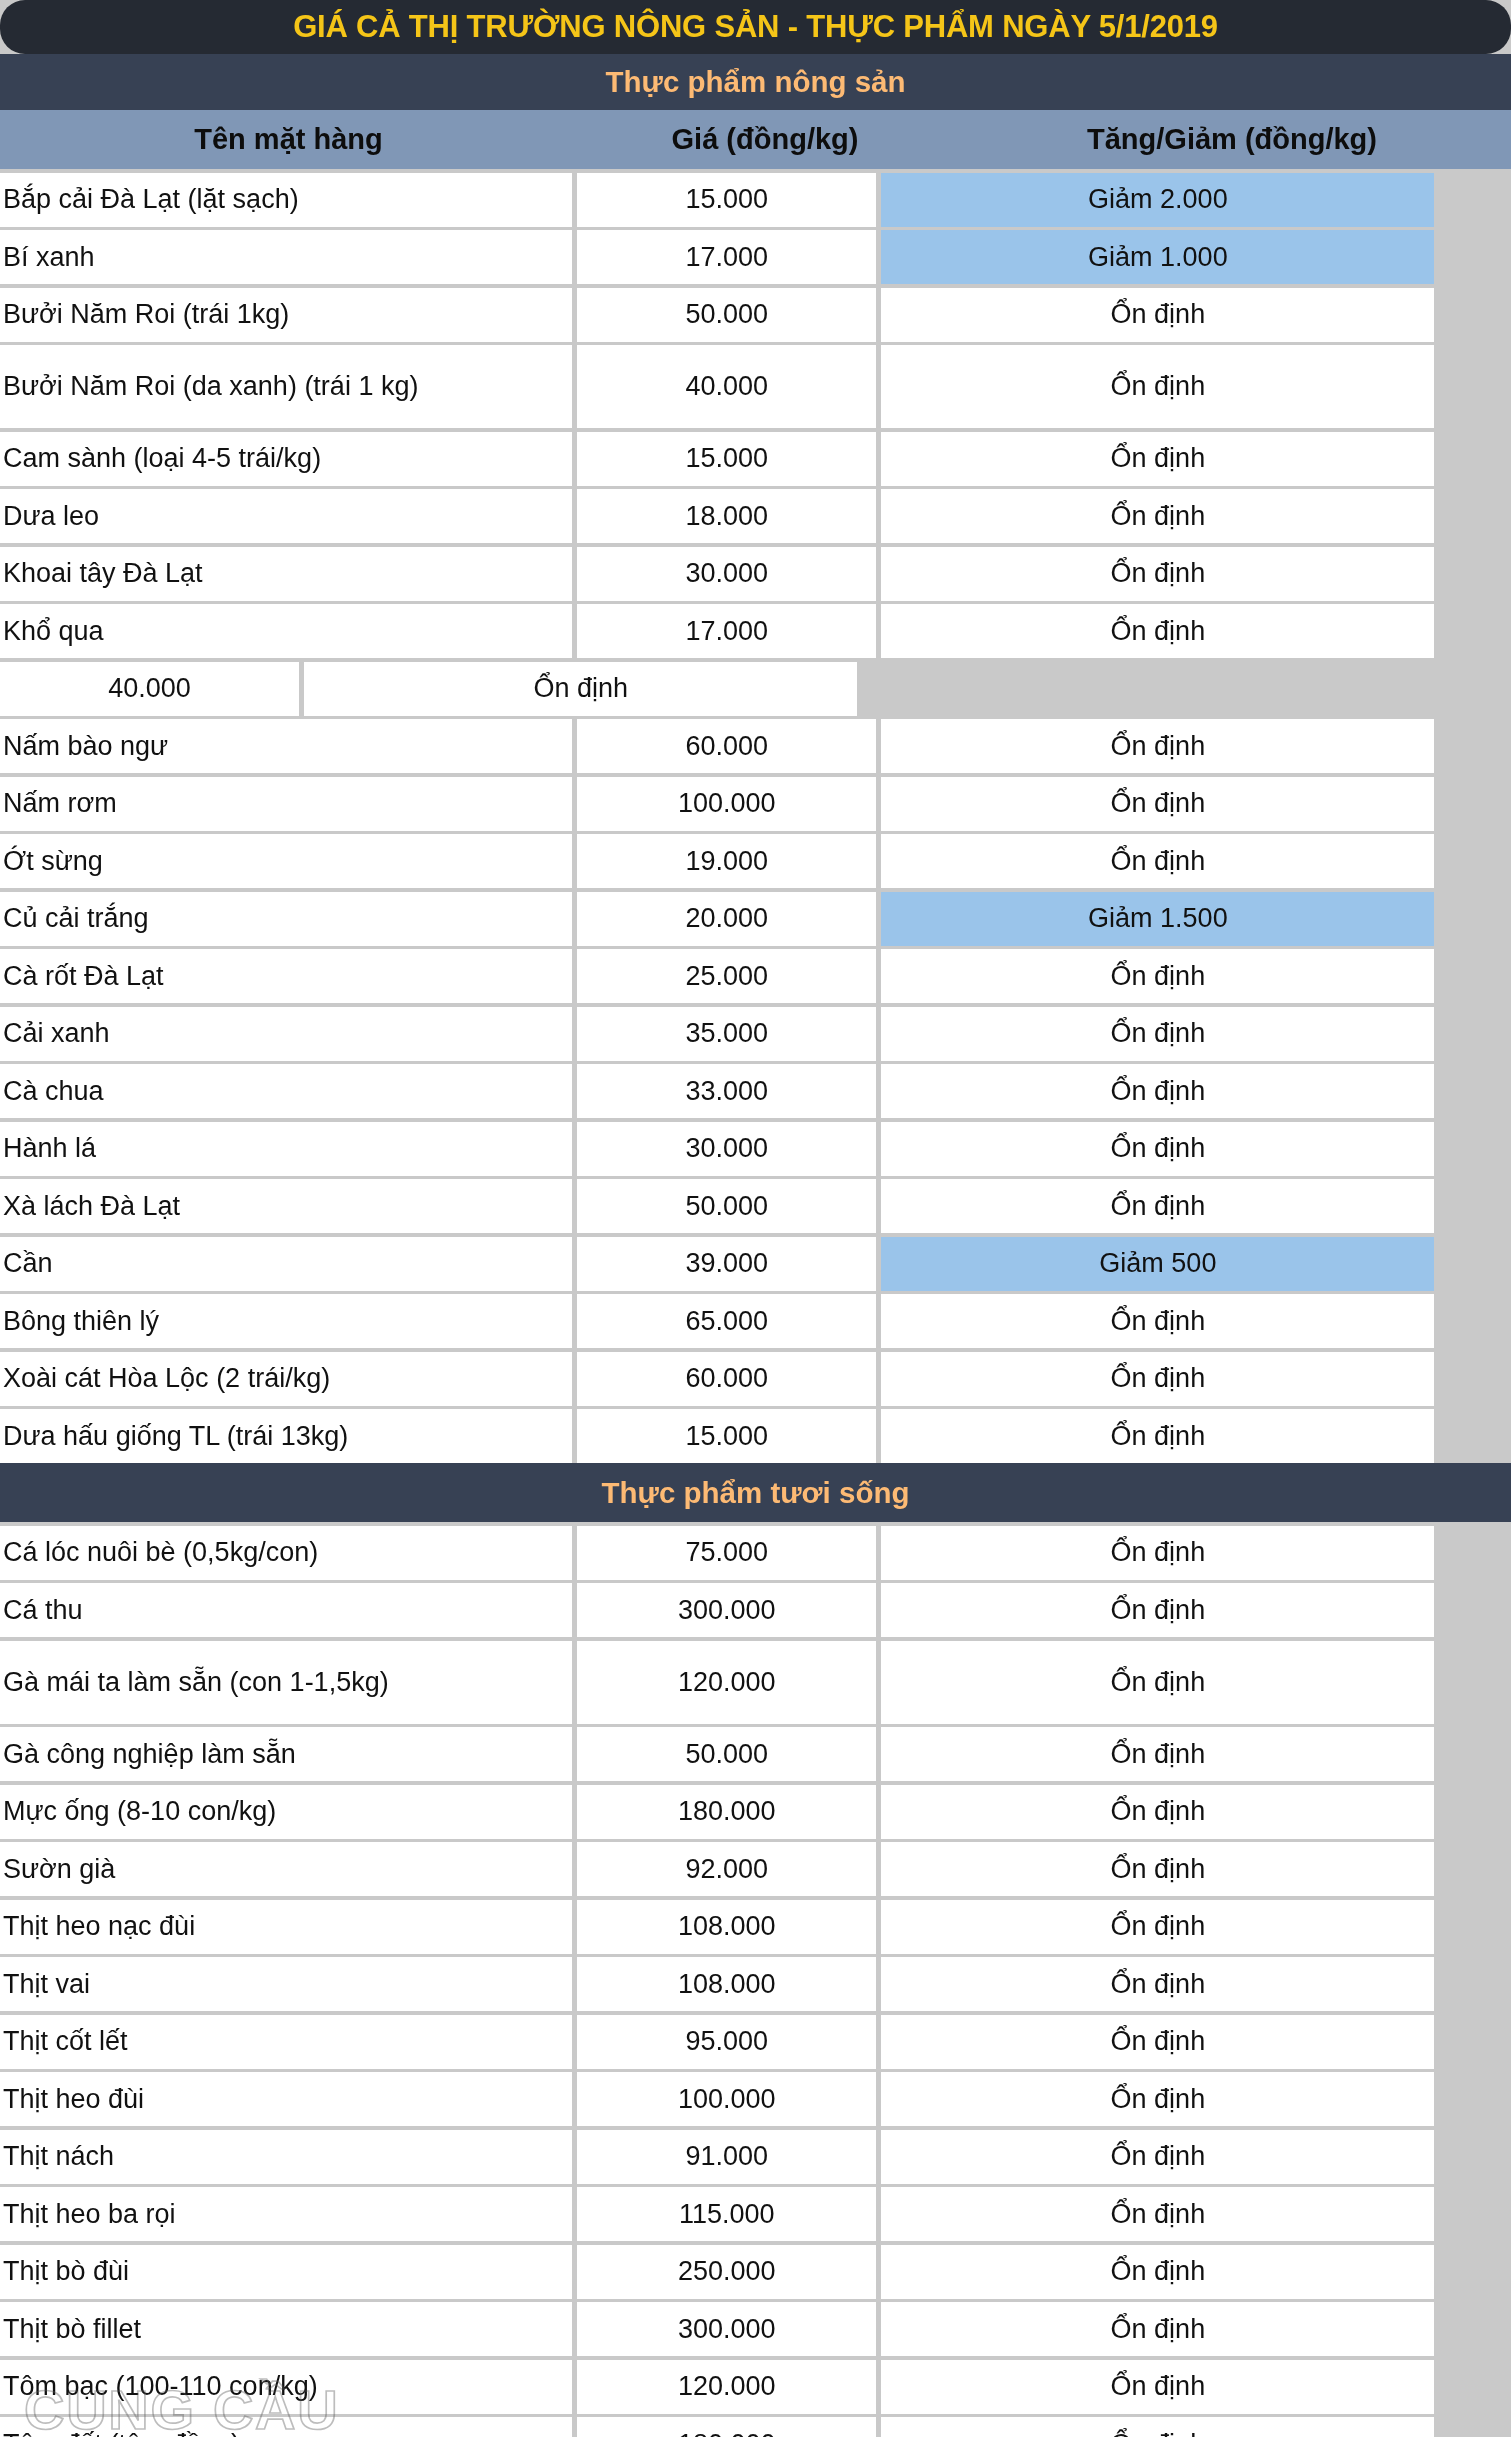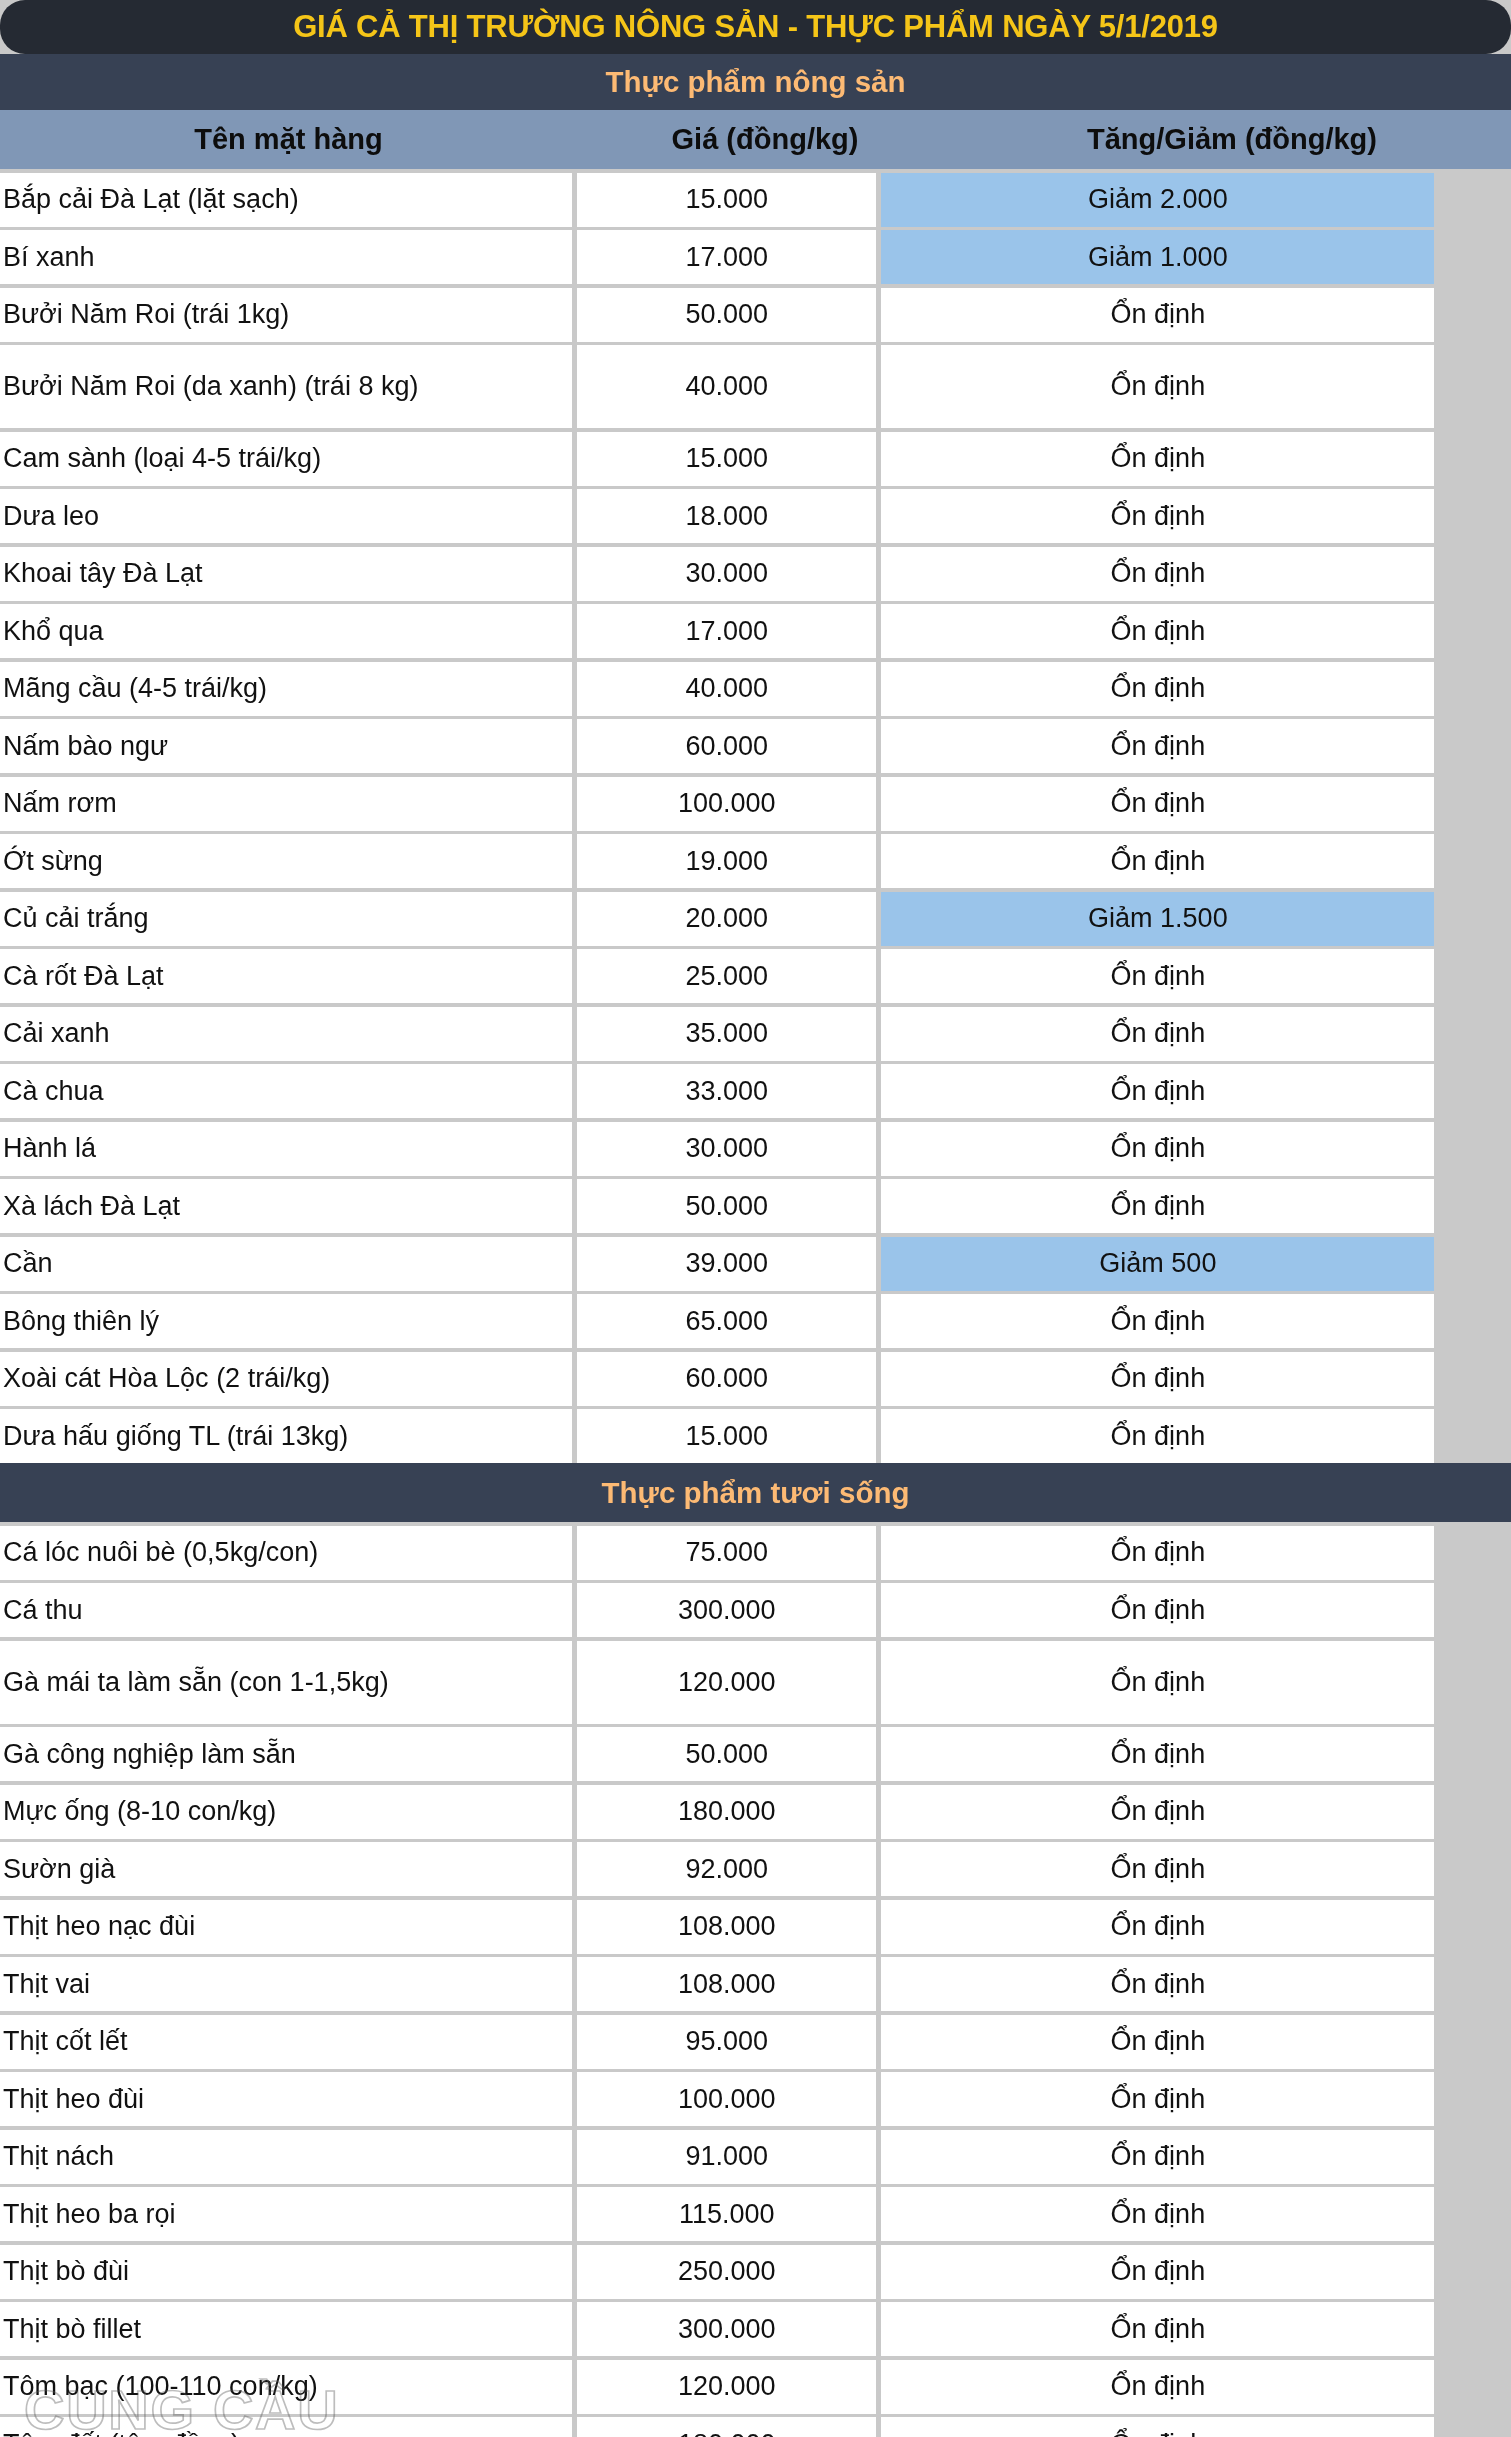--- a/index.html
+++ b/index.html
@@ -165,21 +165,21 @@
         <div class="cell name">Bí xanh</div>
         <div class="cell price">17.000</div>
         <div class="cell delta highlight">Giảm 1.000</div>
       </div>
       <div class="row">
         <div class="cell name">Bưởi Năm Roi (trái 1kg)</div>
         <div class="cell price">50.000</div>
         <div class="cell delta">Ổn định</div>
       </div>
       <div class="row two-line">
-        <div class="cell name">Bưởi Năm Roi (da xanh) (trái 8 kg)</div>
+        <div class="cell name">Bưởi Năm Roi (da xanh) (trái 1 kg)</div>
         <div class="cell price">40.000</div>
         <div class="cell delta">Ổn định</div>
       </div>
       <div class="row">
         <div class="cell name">Cam sành (loại 4-5 trái/kg)</div>
         <div class="cell price">15.000</div>
         <div class="cell delta">Ổn định</div>
       </div>
       <div class="row">
         <div class="cell name">Dưa leo</div>
@@ -190,21 +190,20 @@
         <div class="cell name">Khoai tây Đà Lạt</div>
         <div class="cell price">30.000</div>
         <div class="cell delta">Ổn định</div>
       </div>
       <div class="row">
         <div class="cell name">Khổ qua</div>
         <div class="cell price">17.000</div>
         <div class="cell delta">Ổn định</div>
       </div>
       <div class="row">
-        <div class="cell name">Mãng cầu (4-5 trái/kg)</div>
         <div class="cell price">40.000</div>
         <div class="cell delta">Ổn định</div>
       </div>
       <div class="row">
         <div class="cell name">Nấm bào ngư</div>
         <div class="cell price">60.000</div>
         <div class="cell delta">Ổn định</div>
       </div>
       <div class="row">
         <div class="cell name">Nấm rơm</div>

